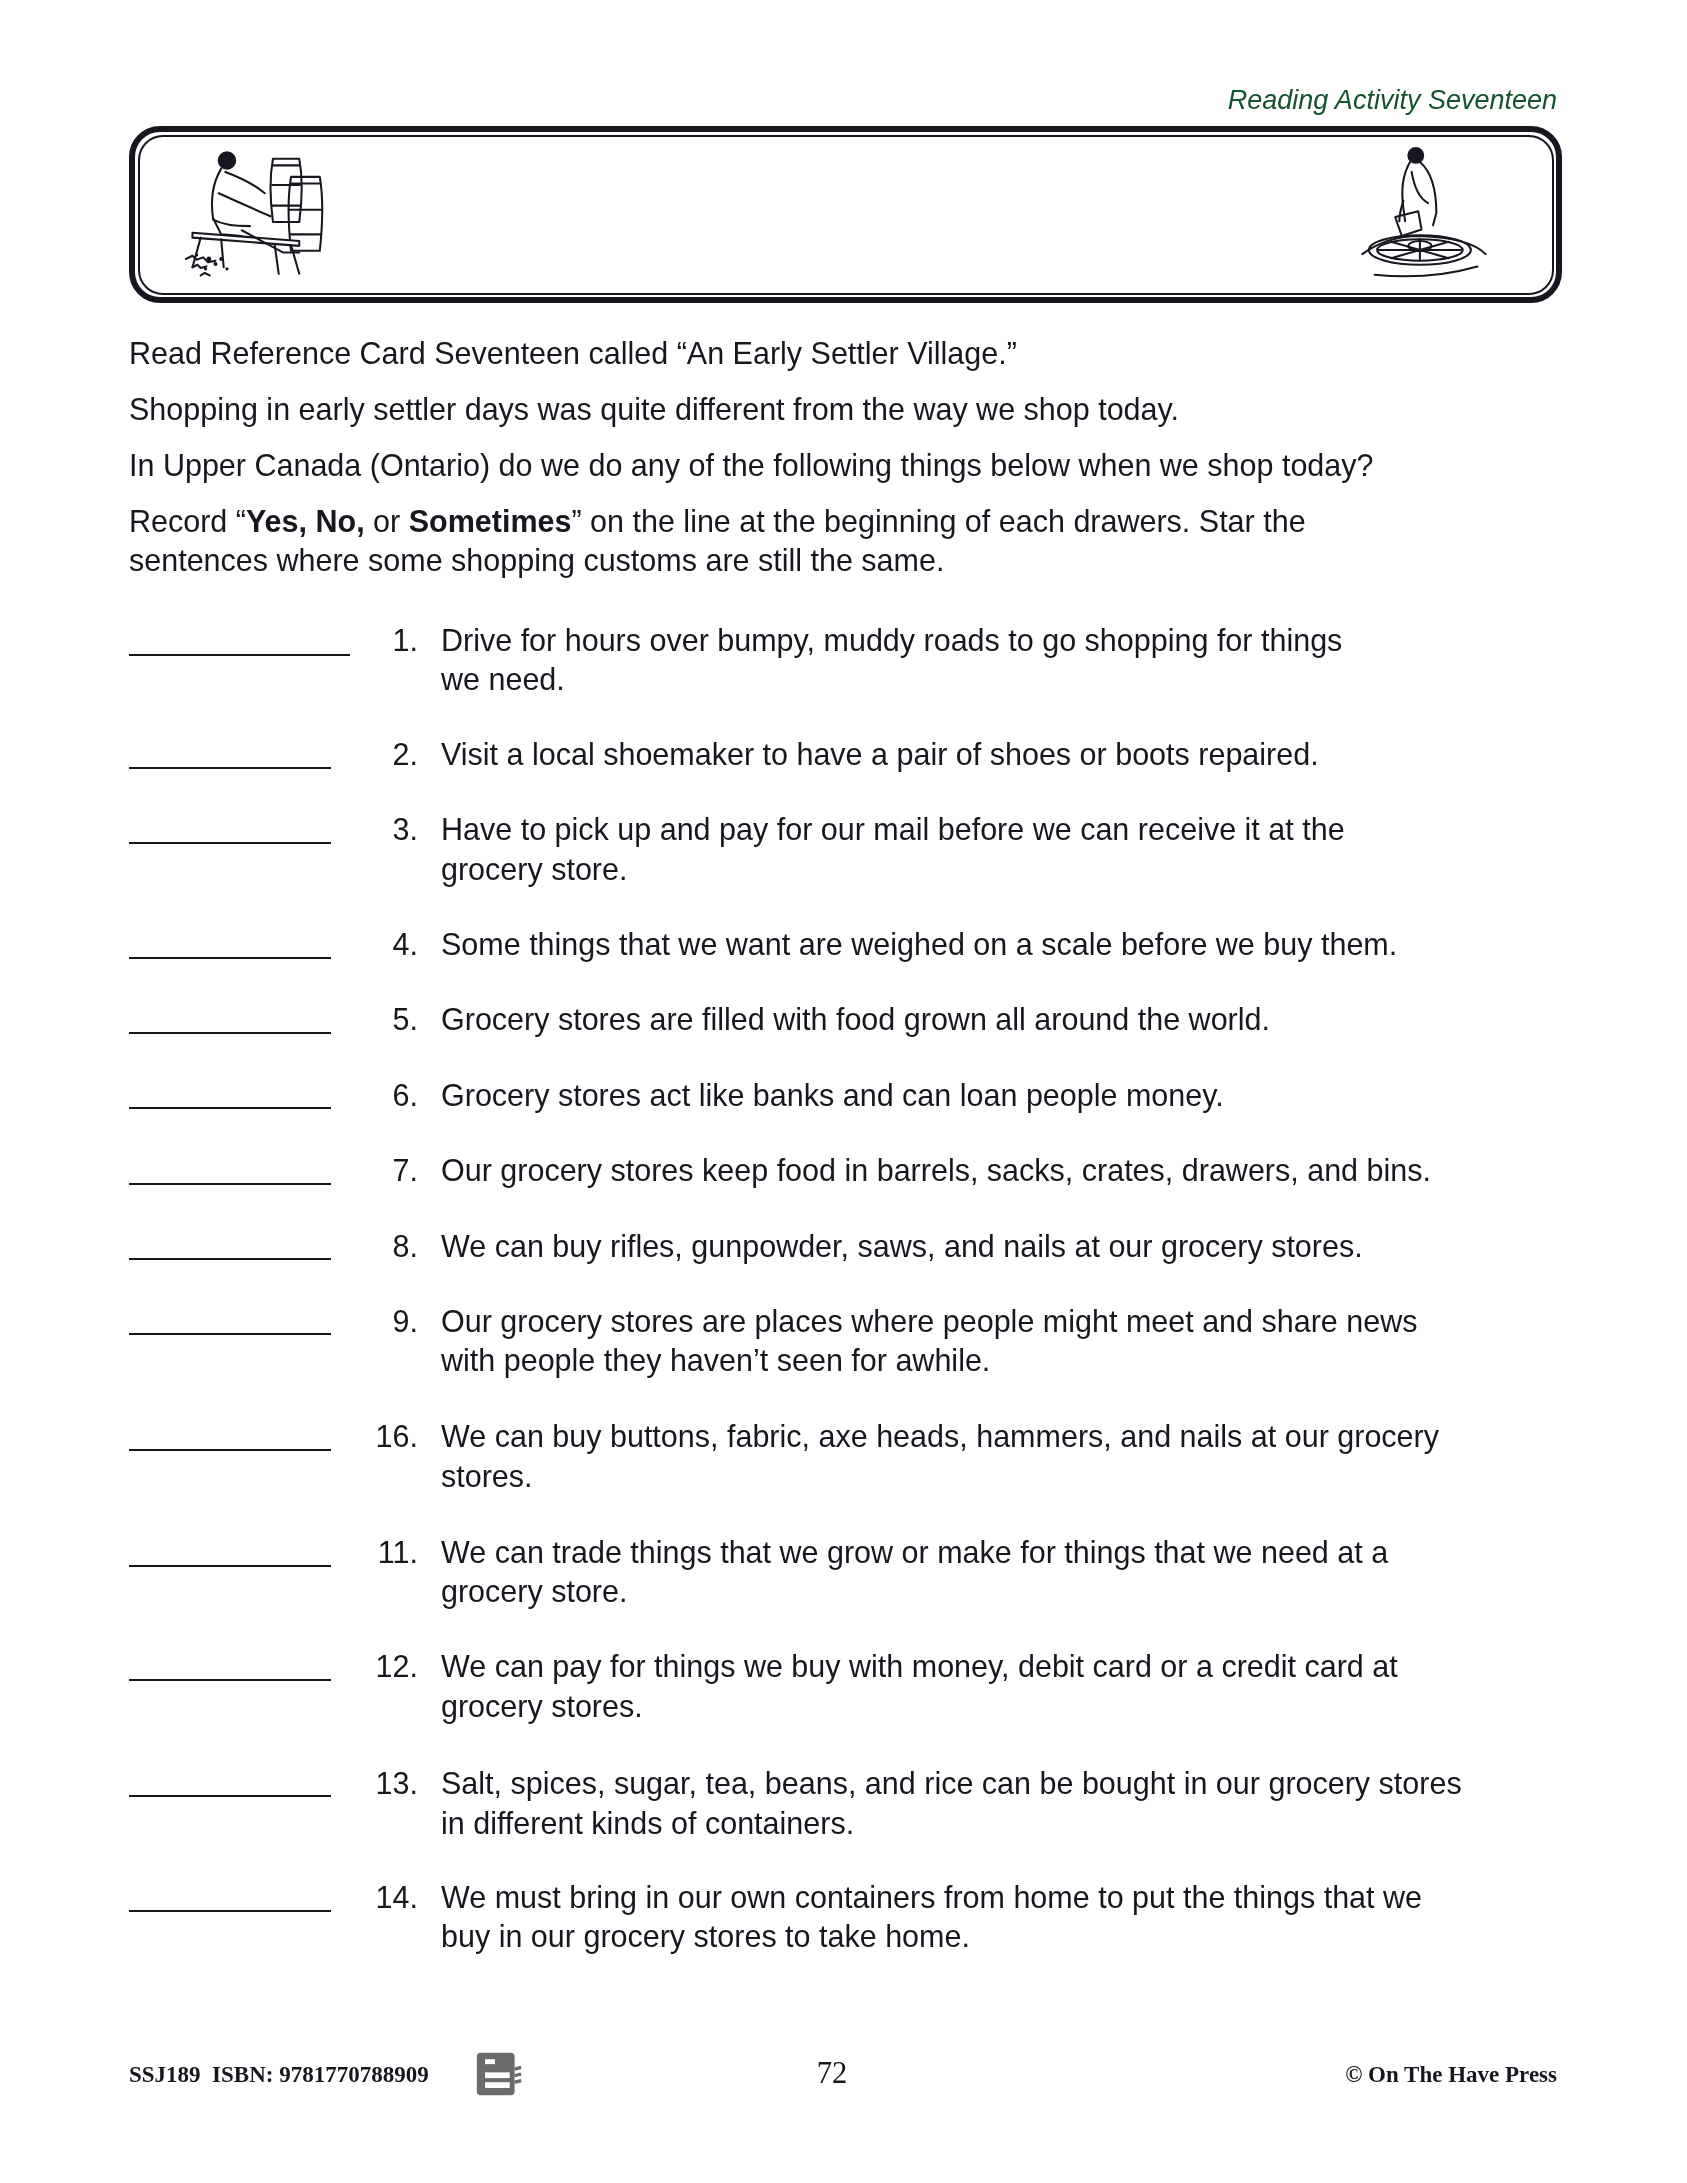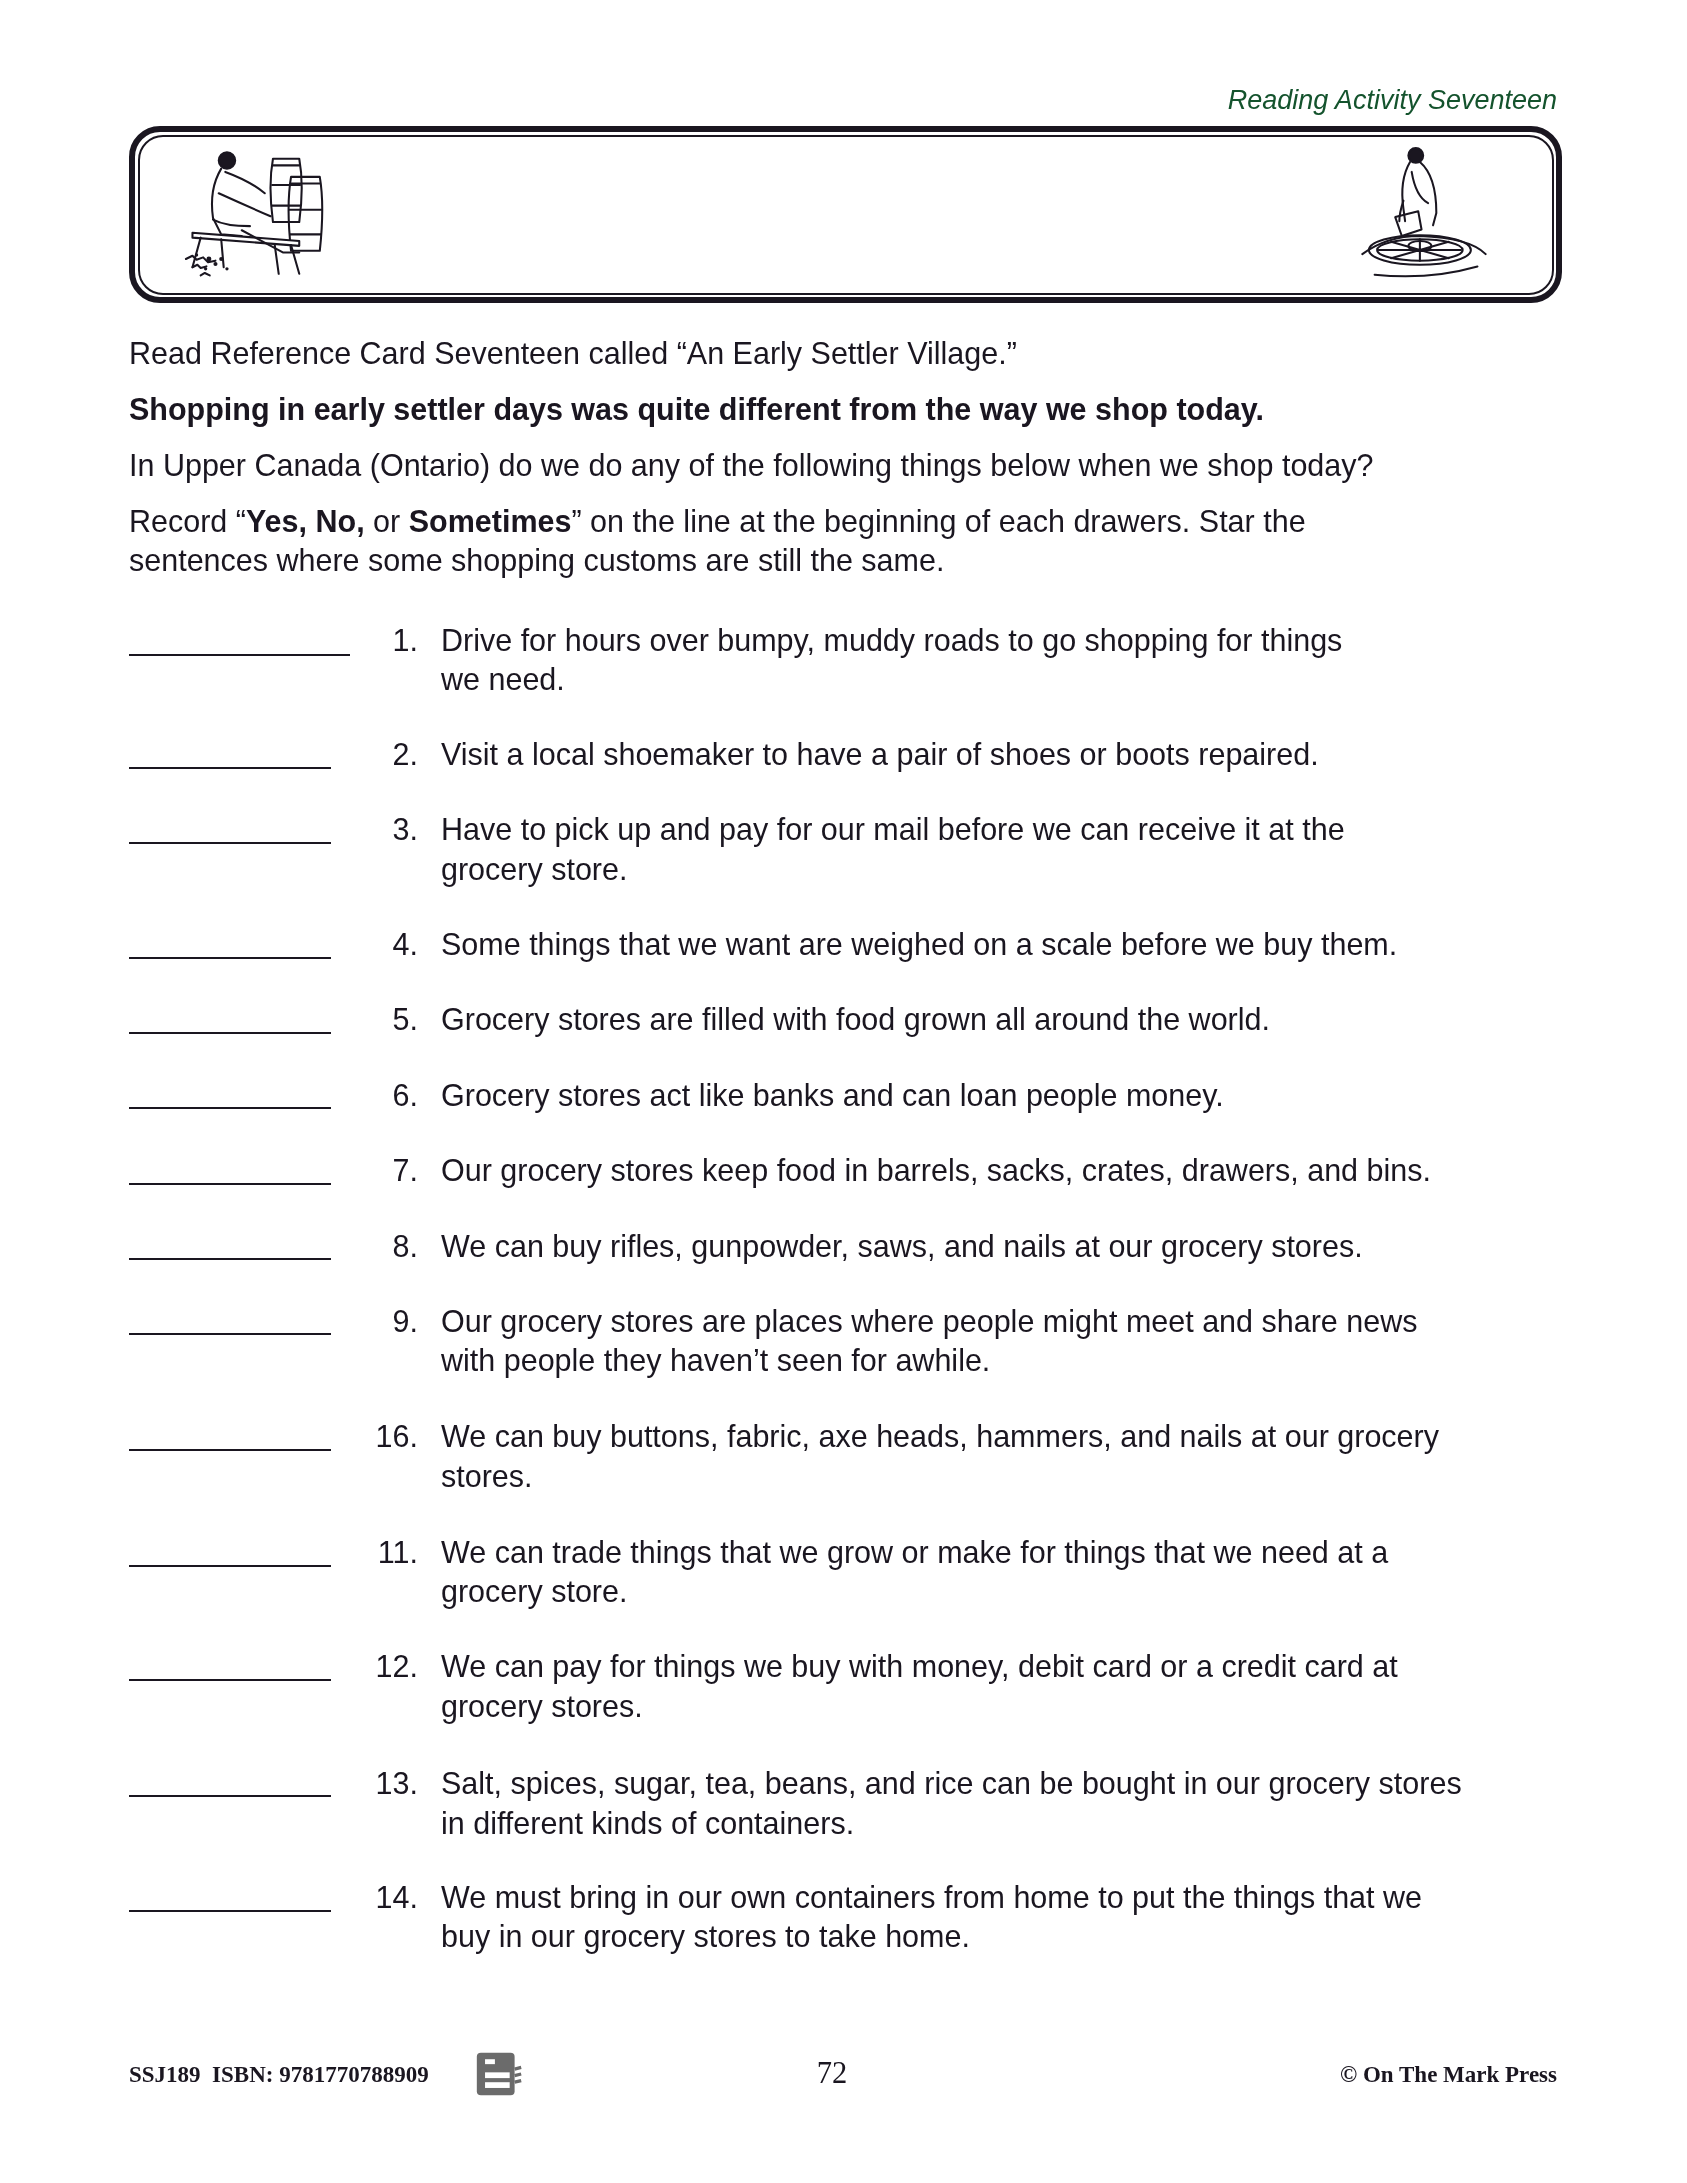--- a/index.html
+++ b/index.html
@@ -82,21 +82,21 @@
       <ellipse cx="80" cy="135" rx="52" ry="13"></ellipse>
       <ellipse cx="80" cy="130" rx="14" ry="6"></ellipse>
       <path d="M30 135 L130 135 M80 122 L80 148 M45 125 L115 145 M45 145 L115 125"></path>
 
       <path d="M10 140 Q40 118 80 118 Q140 120 160 140 M25 165 Q90 172 150 155"></path>
     </g>
   </svg>
 </div>
 
 <div class="abs intro" style="top:333px;">Read Reference Card Seventeen called “An Early Settler Village.”</div>
-<div class="abs intro" style="top:389px;font-weight:bold;">Shopping in early settler days was quite different from the way we shop today.</div>
+<div class="abs intro" style="top:389px;">Shopping in early settler days was quite different from the way we shop today.</div>
 <div class="abs intro" style="top:445px;">In Upper Canada (Ontario) do we do any of the following things below when we shop today?</div>
 <div class="abs intro" style="top:501px;">
   <span>Record “</span><b>Yes,</b><span> </span><b>No,</b><span> or </span><b>Sometimes</b><span>” on the line at the beginning of each drawers. Star the</span>
 </div>
 <div class="abs intro" style="top:540px;">sentences where some shopping customs are still the same.</div>
 
 <div>
 
   <div class="abs q-line" style="top:654px; width:221px;"></div>
   <div class="abs q-num" style="top:620px;">1.</div>
@@ -167,14 +167,14 @@
   <span>SSJ189</span>&nbsp;&nbsp;<span>ISBN: 9781770788909</span>
 </div>
 <svg class="abs footer-icon" viewBox="0 0 58 56">
   <rect x="2" y="2" width="46" height="52" rx="5" fill="#6b6b6b"></rect>
   <rect x="12" y="10" width="12" height="6" fill="#ffffff"></rect>
   <rect x="12" y="26" width="30" height="7" fill="#ffffff"></rect>
   <rect x="12" y="38" width="30" height="7" fill="#ffffff"></rect>
   <path d="M48 22 L56 20 M48 30 L56 28 M48 38 L56 36" stroke="#6b6b6b" stroke-width="4"></path>
 </svg>
 <div class="abs page-num">72</div>
-<div class="abs footer-right">© On The Mark Press</div>
+<div class="abs footer-right">© On The Have Press</div>
 
 
 </body></html>

